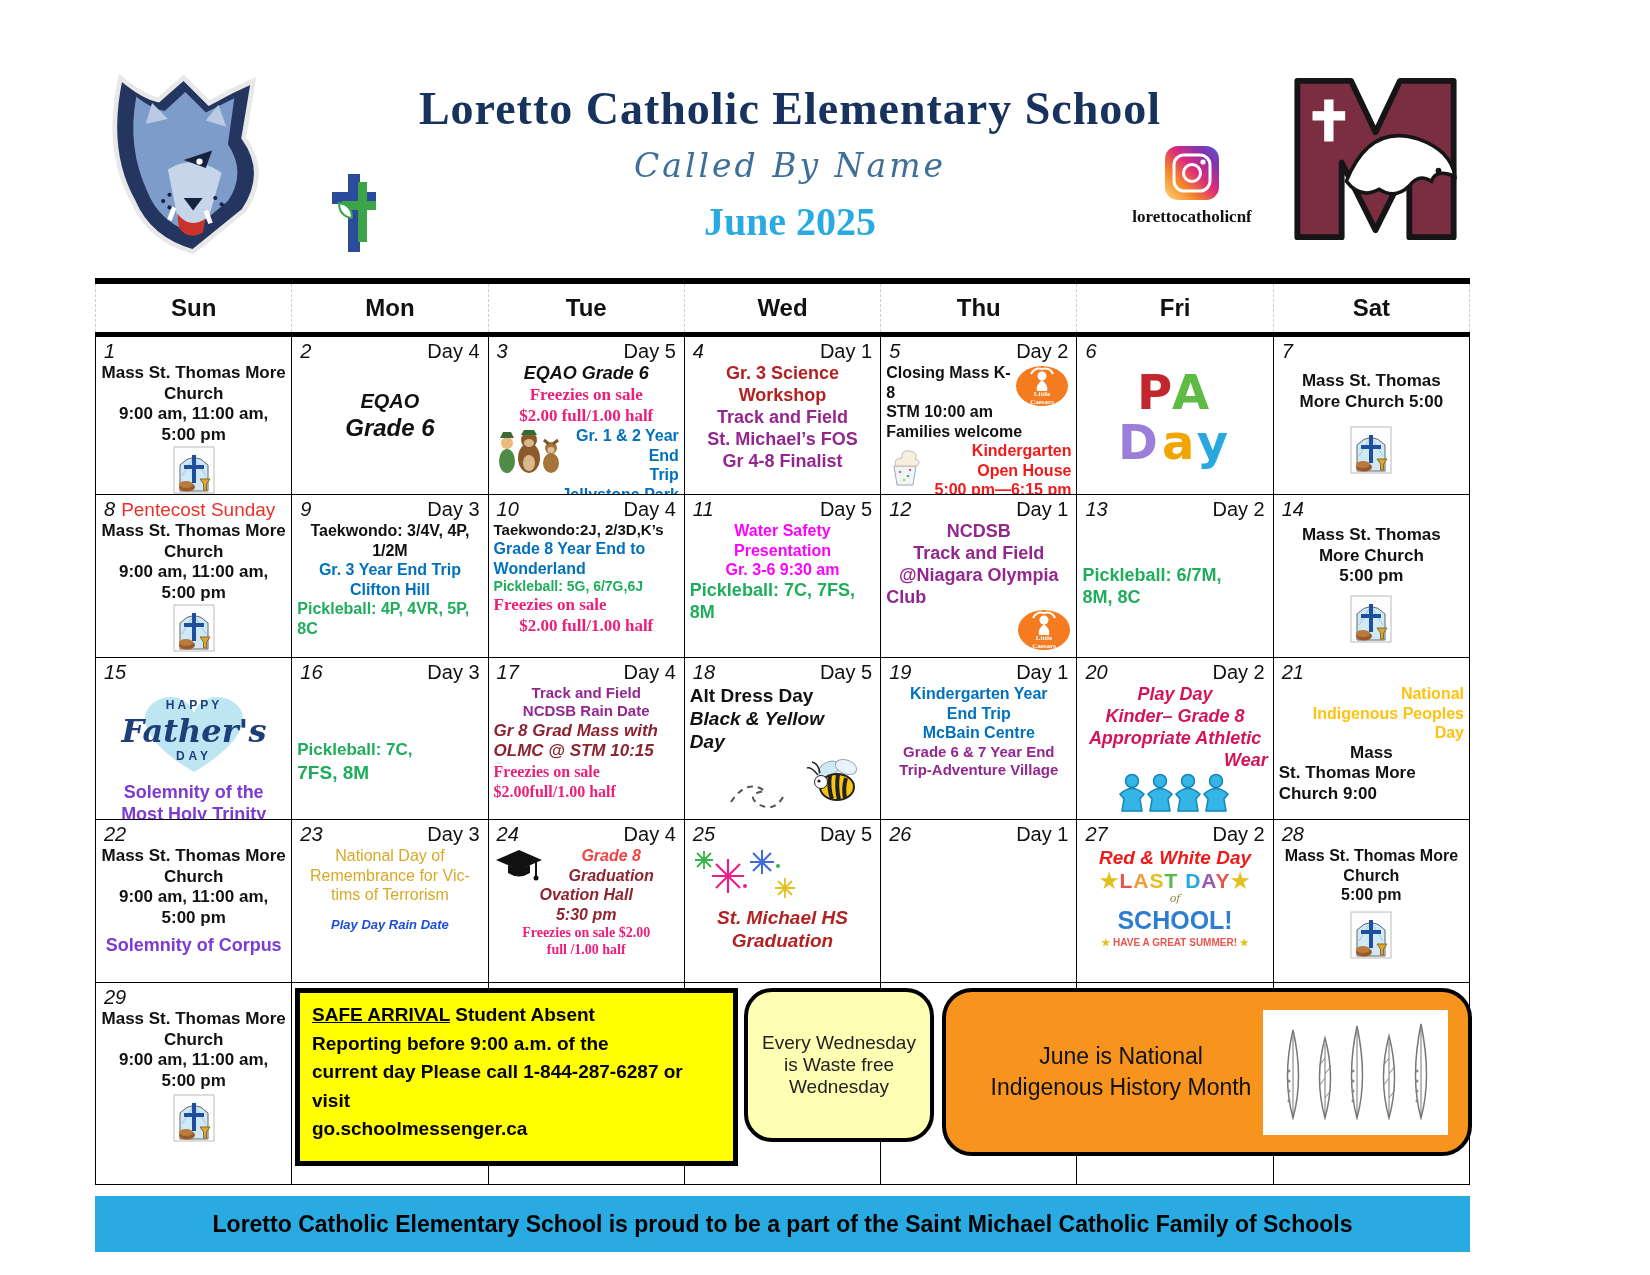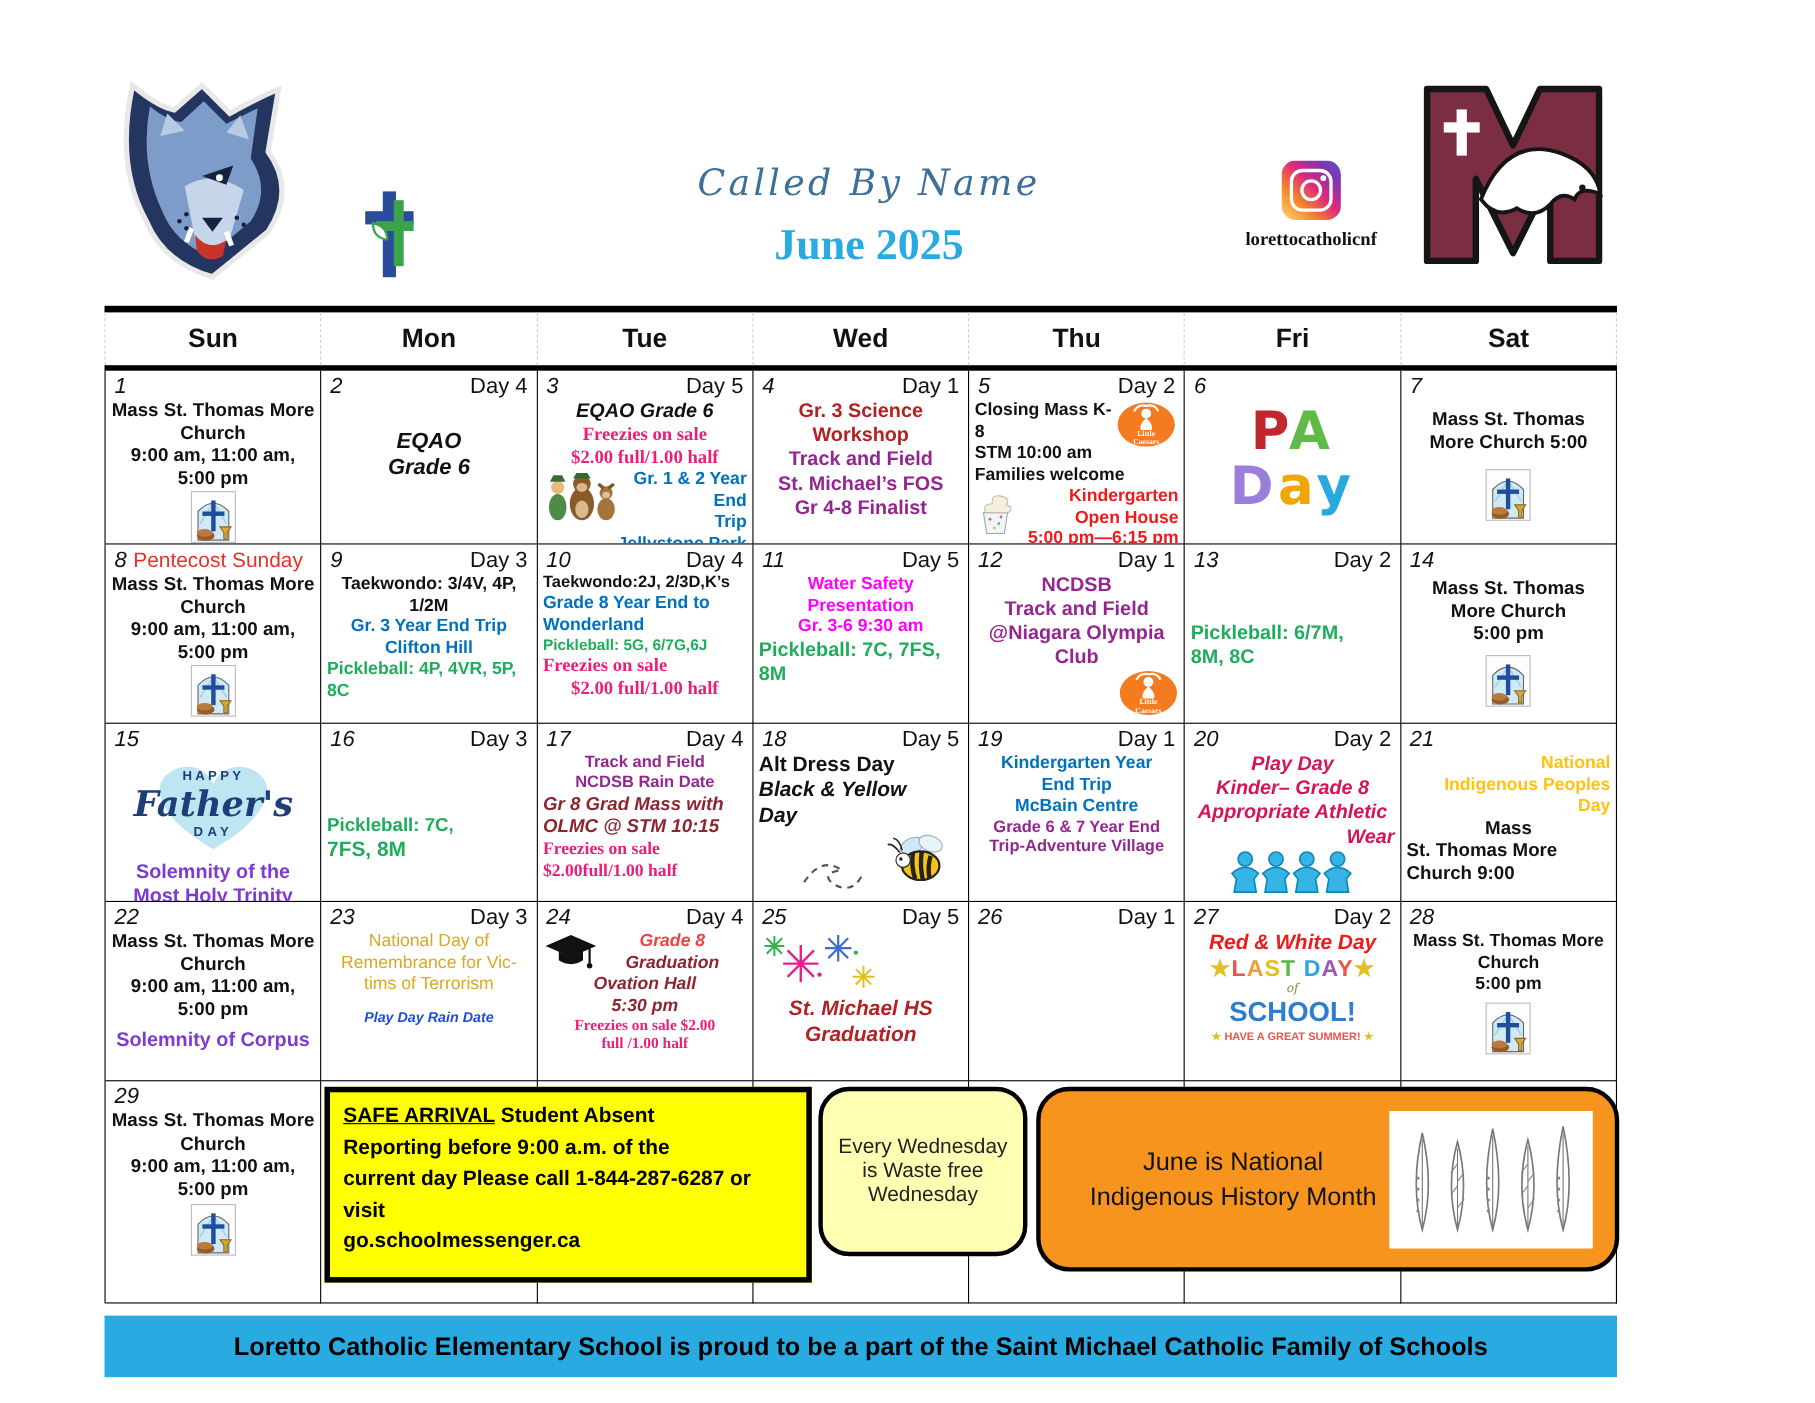--- a/index.html
+++ b/index.html
@@ -65,20 +65,21 @@
         <circle cx="76" cy="86" r="1.3" fill="#14233F"></circle>
         <circle cx="80" cy="90" r="1.3" fill="#14233F"></circle>
       </svg></div>
   <div class="hdr-abs" style="left:328px;top:172px" id="cross-slot"><svg width="54" height="84" viewBox="0 0 54 84">
         <rect x="20" y="2" width="12" height="78" fill="#2B4C9B"></rect>
         <rect x="4" y="20" width="44" height="12" fill="#2B4C9B"></rect>
         <rect x="30" y="10" width="9" height="60" fill="#3DA348"></rect>
         <rect x="14" y="29" width="34" height="9" fill="#3DA348"></rect>
         <path d="M24 46 q-13 -2 -13 -15 q13 2 13 15" fill="#fff" stroke="#3DA348" stroke-width="2"></path>
       </svg></div>
+  <div class="hdr-abs school-title">Loretto Catholic Elementary School</div>
   <div class="hdr-abs tagline">Called By Name</div>
   <div class="hdr-abs month">June 2025</div>
   <div class="hdr-abs ig-wrap">
     <span id="ig-slot"><svg width="54" height="54" viewBox="0 0 54 54">
           <defs>
             <linearGradient id="ig" x1="0" y1="1" x2="1" y2="0">
               <stop offset="0" stop-color="#FFD776"></stop>
               <stop offset="0.3" stop-color="#F58529"></stop>
               <stop offset="0.55" stop-color="#DD2A7B"></stop>
               <stop offset="0.8" stop-color="#8134AF"></stop>
@@ -133,21 +134,21 @@
               <path d="M27 33 h10 l-3.5 5 v6 h-3 v-6 Z" fill="#d8a73c" stroke="#8a6a1d"></path>
             </svg></div>
         </div>
         <div class="cell">
           <div class="chead">
             <span class="num">2</span>
             <span class="daylab">Day 4</span>
           </div>
           <div style="height: 26px;"></div>
           <div class="ev" style="color: rgb(17, 17, 17); font-weight: bold; font-style: italic; font-size: 20px; text-align: center;">EQAO</div>
-          <div class="ev" style="color: rgb(17, 17, 17); font-weight: bold; font-style: italic; font-size: 20px; text-align: center;">Grade 6</div>
+          <div class="ev" style="color: rgb(17, 17, 17); font-weight: bold; font-style: italic; font-size: 24px; text-align: center;">Grade 6</div>
         </div>
         <div class="cell">
           <div class="chead">
             <span class="num">3</span>
             <span class="daylab">Day 5</span>
           </div>
           <div class="ev" style="color: rgb(17, 17, 17); font-weight: bold; font-style: italic; font-size: 18px; text-align: center;">EQAO Grade 6</div>
           <div class="ev" style="color: rgb(237, 30, 121); font-weight: bold; font-family: &quot;Liberation Serif&quot;, serif; font-size: 17px; text-align: center;">Freezies on sale</div>
           <div class="ev" style="color: rgb(237, 30, 121); font-weight: bold; font-family: &quot;Liberation Serif&quot;, serif; font-size: 17px; text-align: center;">$2.00 full/1.00 half</div>
           <div class="icn" style="float: left; margin: 2px;"><svg width="70" height="46" viewBox="0 0 70 46">
@@ -292,21 +293,21 @@
           <div class="ev" style="color: rgb(31, 173, 92); font-weight: bold; font-size: 18px; text-align: left;">8M</div>
         </div>
         <div class="cell">
           <div class="chead">
             <span class="num">12</span>
             <span class="daylab">Day 1</span>
           </div>
           <div class="ev" style="color: rgb(147, 39, 143); font-weight: bold; font-size: 18px; text-align: center;">NCDSB</div>
           <div class="ev" style="color: rgb(147, 39, 143); font-weight: bold; font-size: 18px; text-align: center;">Track and Field</div>
           <div class="ev" style="color: rgb(147, 39, 143); font-weight: bold; font-size: 18px; text-align: center;">@Niagara Olympia</div>
-          <div class="ev" style="color: rgb(147, 39, 143); font-weight: bold; font-size: 18px; text-align: center;">Club</div>
+          <div class="ev" style="color: rgb(147, 39, 143); font-weight: bold; font-size: 18px; ">Club</div>
           <div class="icn" style="text-align: right;"><svg width="54" height="42" viewBox="0 0 54 42">
               <ellipse cx="27" cy="21" rx="26" ry="20" fill="#F47B20"></ellipse>
               <circle cx="27" cy="11" r="4.5" fill="#fff"></circle>
               <path d="M27 15 q-7 6 -5 11 h10 q2 -5 -5 -11" fill="#fff"></path>
               <path d="M16 9 q4 -7 11 -5 q8 -2 11 5" fill="none" stroke="#fff" stroke-width="2"></path>
               <text x="27" y="31" font-size="7" font-weight="bold" fill="#fff" text-anchor="middle" font-family="Liberation Serif,serif">Little</text>
               <text x="27" y="39" font-size="7" font-weight="bold" fill="#fff" text-anchor="middle" font-family="Liberation Serif,serif">Caesars</text>
             </svg></div>
         </div>
         <div class="cell">

